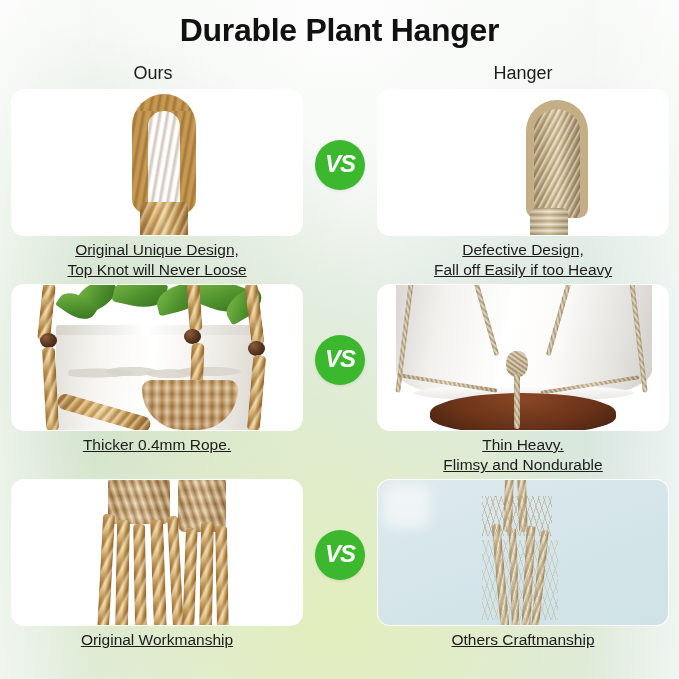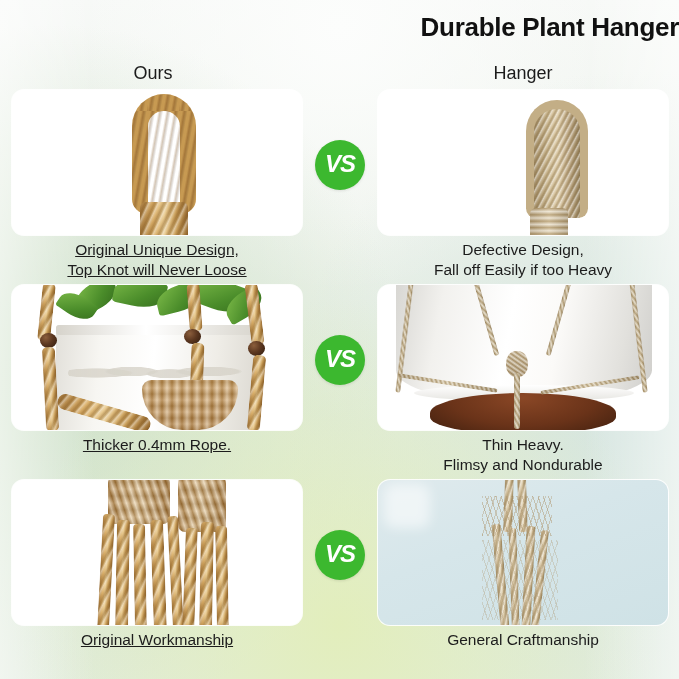--- a/index.html
+++ b/index.html
@@ -35,22 +35,22 @@
       linear-gradient(270deg, rgba(255,255,255,0.55) 0%, rgba(255,255,255,0) 14%);
   }
 
   #page { position: absolute; inset: 0; }
 
   
   .title {
     position: absolute;
     left: 0; right: 0;
     top: 12px;
-    text-align: right;
-    font-size: 26px;
+    text-align: center;
+    font-size: 32px;
     font-weight: bold;
     letter-spacing: -0.3px;
     color: #111111;
   }
 
   
   .col-head {
     position: absolute;
     top: 63px;
     font-size: 18px;
@@ -82,21 +82,21 @@
   .caption {
     position: absolute;
     width: 290px;
     top: 150px;
     text-align: center;
     font-size: 15.5px;
     line-height: 1.32;
     color: #1c1c1c;
   }
   .caption.left  { left: 12px; text-decoration: underline; }
-  .caption.right { left: 378px; }
+  .caption.right { left: 378px; text-decoration: underline; }
 
   
   .vs-badge {
     position: absolute;
     left: 315px;
     top: 50px;
     width: 50px;
     height: 50px;
     border-radius: 50%;
     background: #3cb82f;
@@ -509,18 +509,18 @@
     <div class="vs-badge">
       <span>VS</span>
     </div>
 
     <div class="caption left">
       <div>Original Workmanship</div>
       <div></div>
     </div>
 
     <div class="caption right">
-      <div>General Craftmanship</div>
+      <div>Others Craftmanship</div>
       <div></div>
     </div>
   </div>
 
 </div>
 
 </body></html>

